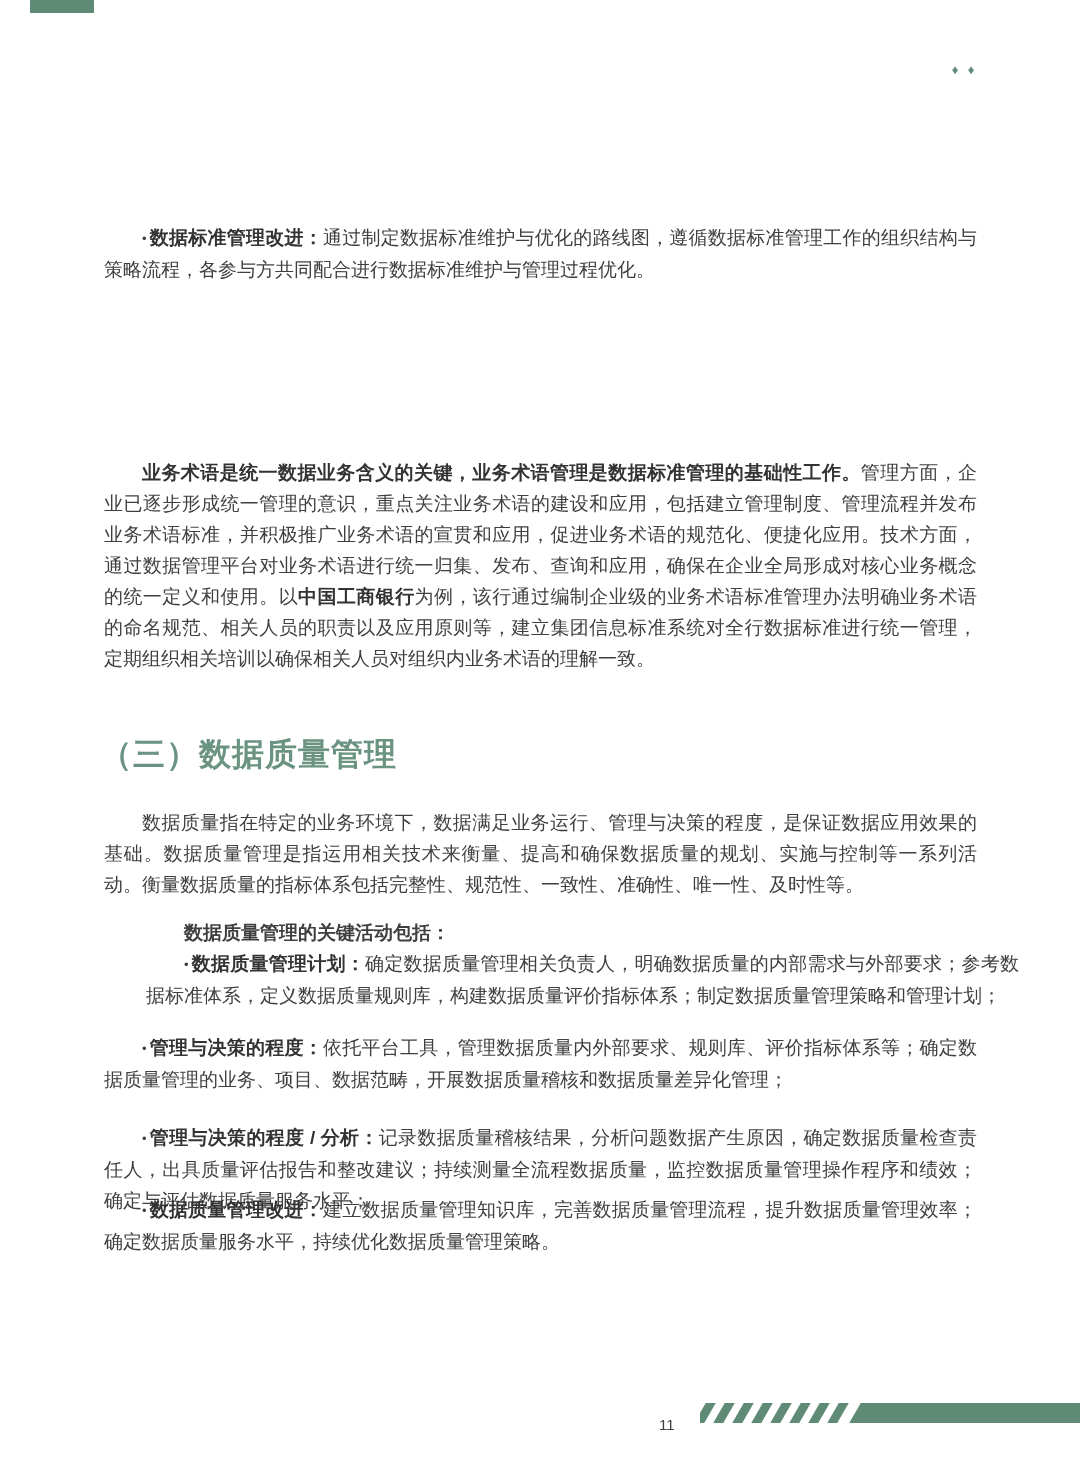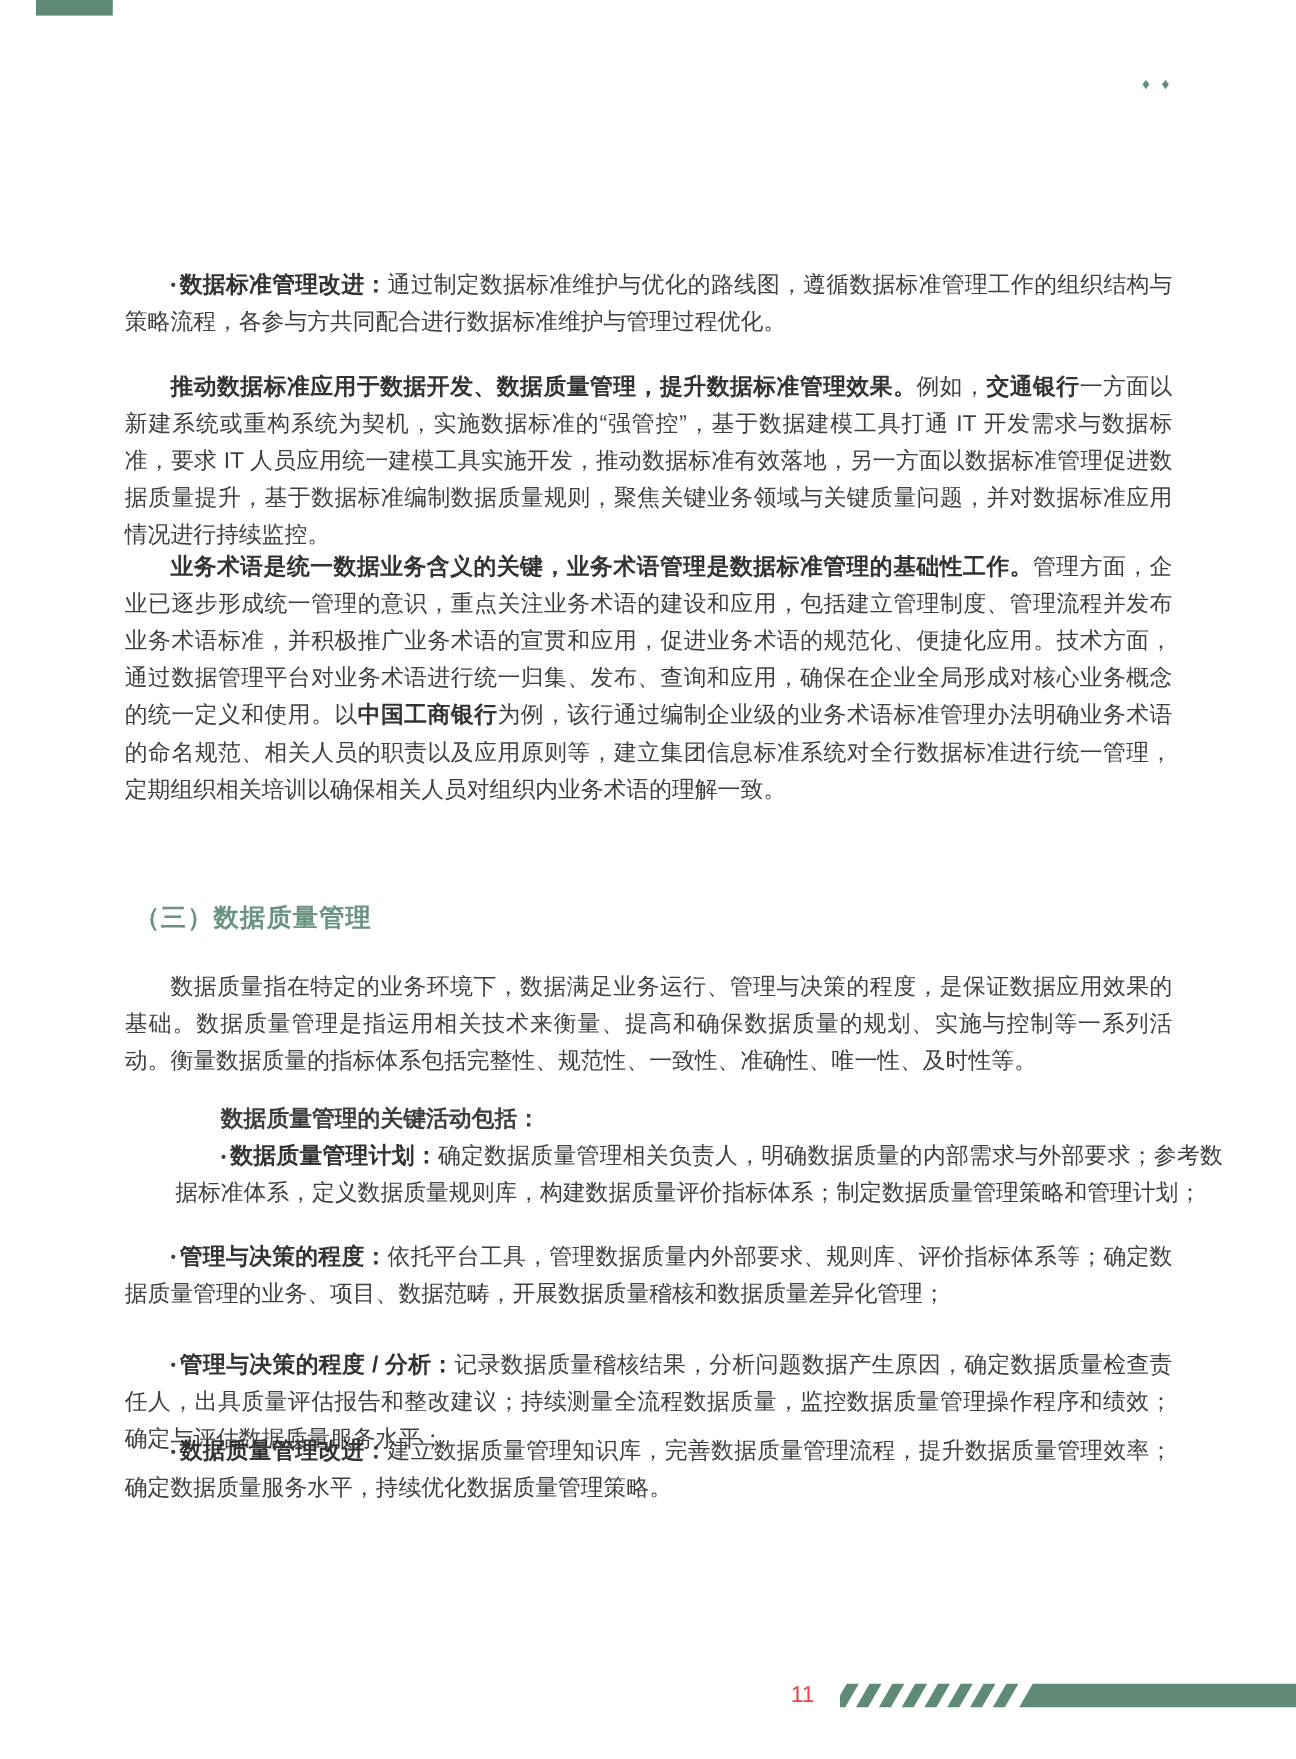--- a/index.html
+++ b/index.html
@@ -21,31 +21,31 @@
   }
   .hdr .dia{font-size:13px;line-height:1;}
   .para{
     position:absolute;left:104px;width:873px;margin:0;
     font-size:19px;line-height:31px;color:#3f3f3f;
     text-align:justify;text-indent:2em;
   }
   .para b{font-weight:700;color:#333333;}
   .blt{font-size:13px;margin-right:3px;vertical-align:1px;}
   .heading{
-    position:absolute;left:100px;top:734px;margin:12px;
-    font-size:21px;line-height:40px;font-weight:700;
+    position:absolute;left:100px;top:734px;margin:0;
+    font-size:32px;line-height:40px;font-weight:700;
     color:#6b9381;letter-spacing:1px;
   }
   .kap{text-indent:0;margin-left:42px;}
   .kap .lead{display:block;text-indent:2em;font-weight:700;}
   .kap .bline{display:block;text-indent:2em;}
   .footer{position:absolute;top:1402px;left:0;right:0;height:22px;}
   .pagenum{
-    position:absolute;left:659px;top:0;
-    font-size:19px;line-height:22px;color:#ef4444;
+    position:absolute;left:659px;top:12px;
+    font-size:15px;line-height:22px;color:#404040;
   }
   .barwrap{
     position:absolute;left:700px;right:0;top:1px;height:20px;
     display:flex;overflow:hidden;
   }
   .stripe{
     flex:0 0 10px;height:20px;margin-right:9px;
     background:#5f8b76;transform:skewX(-30deg);
   }
   .solid{
@@ -61,21 +61,20 @@
   <div class="corner"></div>
 
   <div class="hdr">
     <span class="dia">♦</span>
     <span class="dia">♦</span>
   </div>
 
 
   <p class="para" style="top:222px;"><span class="blt">•</span><b>数据标准管理改进：</b><span>通过制定数据标准维护与优化的路线图，遵循数据标准管理工作的组织结构与策略流程，各参与方共同配合进行数据标准维护与管理过程优化。</span></p>
 
-  <p class="para" style="top:307px;"><b>推动数据标准应用于数据开发、数据质量管理，提升数据标准管理效果。</b><span>例如，</span><b>交通银行</b><span>一方面以新建系统或重构系统为契机，实施数据标准的“强管控”，基于数据建模工具打通 IT 开发需求与数据标准，要求 IT 人员应用统一建模工具实施开发，推动数据标准有效落地，另一方面以数据标准管理促进数据质量提升，基于数据标准编制数据质量规则，聚焦关键业务领域与关键质量问题，并对数据标准应用情况进行持续监控。</span></p>
 
   <p class="para" style="top:457px;"><b>业务术语是统一数据业务含义的关键，业务术语管理是数据标准管理的基础性工作。</b><span>管理方面，企业已逐步形成统一管理的意识，重点关注业务术语的建设和应用，包括建立管理制度、管理流程并发布业务术语标准，并积极推广业务术语的宣贯和应用，促进业务术语的规范化、便捷化应用。技术方面，通过数据管理平台对业务术语进行统一归集、发布、查询和应用，确保在企业全局形成对核心业务概念的统一定义和使用。以</span><b>中国工商银行</b><span>为例，该行通过编制企业级的业务术语标准管理办法明确业务术语的命名规范、相关人员的职责以及应用原则等，建立集团信息标准系统对全行数据标准进行统一管理，定期组织相关培训以确保相关人员对组织内业务术语的理解一致。</span></p>
 
   <h2 class="heading">（三）数据质量管理</h2>
 
   <p class="para" style="top:807px;"><span>数据质量指在特定的业务环境下，数据满足业务运行、管理与决策的程度，是保证数据应用效果的基础。数据质量管理是指运用相关技术来衡量、提高和确保数据质量的规划、实施与控制等一系列活动。衡量数据质量的指标体系包括完整性、规范性、一致性、准确性、唯一性、及时性等。</span></p>
 
   <div class="para kap" style="top:917px;">
     <span class="lead">数据质量管理的关键活动包括：</span>
     <span class="bline"><span class="blt">•</span><b>数据质量管理计划：</b><span>确定数据质量管理相关负责人，明确数据质量的内部需求与外部要求；参考数据标准体系，定义数据质量规则库，构建数据质量评价指标体系；制定数据质量管理策略和管理计划；</span></span>

